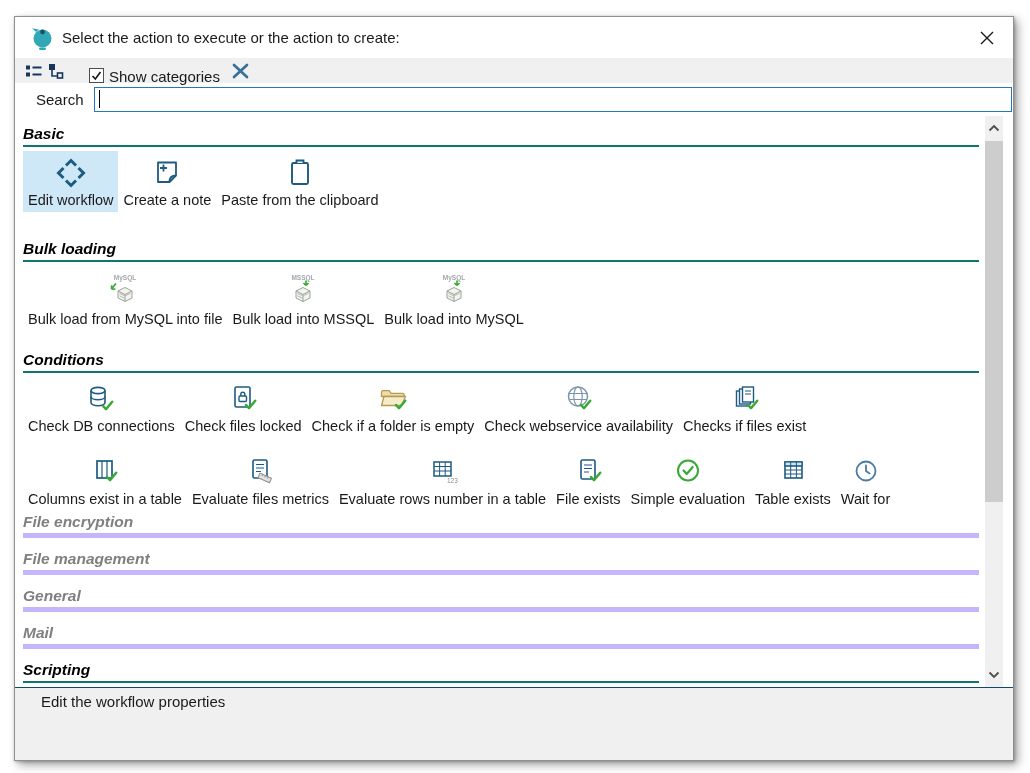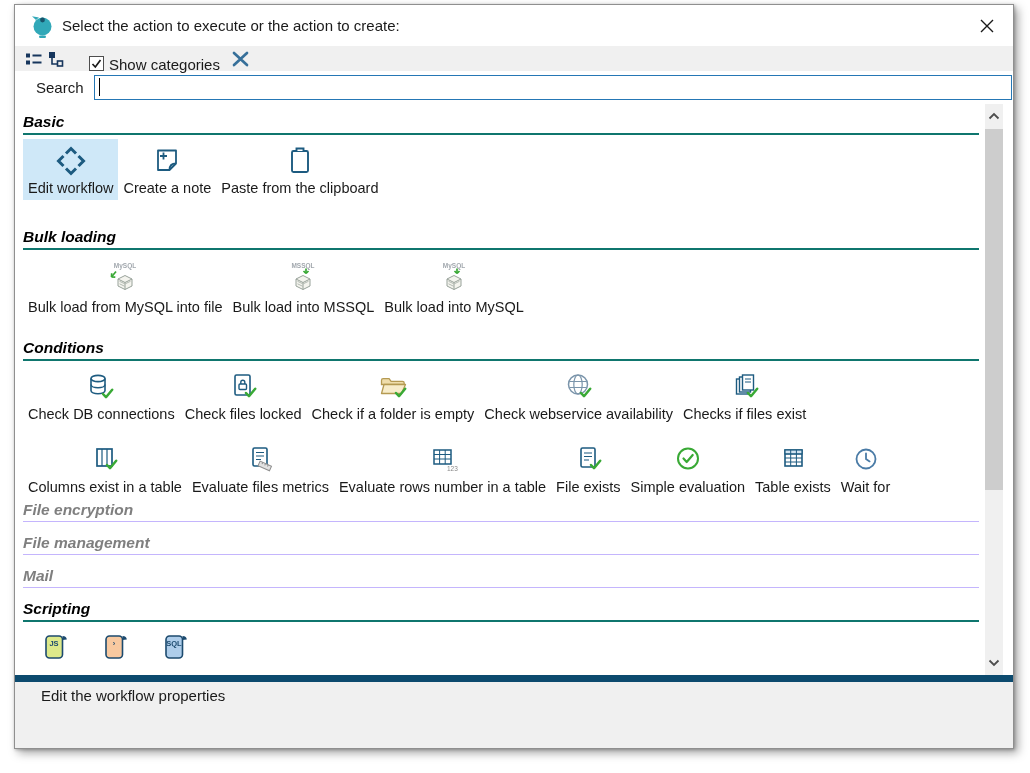--- a/index.html
+++ b/index.html
@@ -1,19 +1,19 @@
 <!DOCTYPE html>
 <html><head>
 <meta charset="utf-8">
 <style>
   * { margin:0; padding:0; box-sizing:border-box; }
   html,body { width:1030px; height:773px; background:#ffffff; font-family:"Liberation Sans", sans-serif; overflow:hidden; }
 
   .window {
-    position:absolute; left:14px; top:4px; width:1000px; height:745px;
+    position:absolute; left:14px; top:16px; width:1000px; height:745px;
     background:#ffffff; border:1px solid #8f8f8f;
     box-shadow:4px 4px 9px rgba(0,0,0,0.35), 1px 1px 3px rgba(0,0,0,0.25);
   }
 
   
   .titlebar { position:relative; height:41px; background:#ffffff; display:flex; align-items:center; padding-left:15px; }
   .titlebar .logo { width:24px; height:26px; margin-right:8px; display:flex; align-items:center; }
   .title-text { font-size:15px; color:#1a1a1a; }
   .close-btn { position:absolute; right:16px; top:11px; width:20px; height:20px; display:flex; align-items:center; justify-content:center; cursor:default; }
 
@@ -35,21 +35,21 @@
   }
   .caret { position:absolute; left:5px; top:3px; width:1px; height:18px; background:#000; }
 
   
   .content { position:absolute; left:0; top:99px; right:28px; bottom:73px; overflow:hidden; padding:9px 0 0 8px; background:#fff; }
 
   .cat-header {
     font-size:15.5px; font-weight:bold; font-style:italic; color:#000;
     padding-bottom:2px; border-bottom:2px solid #0f766e; margin:0 6px 4px 0; line-height:18px;
   }
-  .cat-header.collapsed { color:#7f7f7f; border-bottom:1px solid #c4b5fd; margin-bottom:12px; }
+  .cat-header.collapsed { color:#7f7f7f; border-bottom:5px solid #c4b5fd; margin-bottom:12px; }
 
   .item-row { display:flex; flex-wrap:nowrap; align-items:flex-end; }
   .item {
     display:flex; flex-direction:column; align-items:center;
     padding:6px 5px 4px 5px; cursor:default;
   }
   .item.selected { background:#cfe8f8; }
   .item-icon { display:flex; align-items:flex-end; justify-content:center; }
   .item-label { font-size:14.5px; color:#1a1a1a; margin-top:3px; white-space:nowrap; }
 
@@ -61,21 +61,21 @@
   .row-scripting-0 .item { padding:0; margin-right:34px; }
   .row-scripting-0 .item:first-child { margin-left:20px; }
 
   
   .scrollbar { position:absolute; top:99px; right:10px; width:18px; bottom:73px; background:#f0f0f0; }
   .sb-btn { position:absolute; left:0; width:18px; height:24px; background:#f0f0f0; display:flex; align-items:center; justify-content:center; }
   .sb-up { top:0; } .sb-down { bottom:0; }
   .sb-thumb { position:absolute; left:0; top:25px; width:18px; height:361px; background:#cdcdcd; }
 
   
-  .statusbar { position:absolute; left:0; right:0; bottom:0; height:73px; background:#f0f0f0; border-top:7px solid #0c4a6e; }
+  .statusbar { position:absolute; left:0; right:0; bottom:0; height:73px; background:#f0f0f0; border-top:1px solid #0c4a6e; }
   .status-text { font-size:15px; color:#1a1a1a; padding:5px 0 0 26px; }
 </style>
 </head>
 <body>
 
 <div class="window">
 
   <div class="titlebar">
     <span class="logo">
       <svg width="24" height="26" viewBox="0 0 24 26">
@@ -341,20 +341,21 @@
             <svg width="32" height="32" viewBox="0 0 32 32">
               <circle cx="16" cy="15" r="9.5" fill="none" stroke="#4a7ba6" stroke-width="1.8"></circle>
      <path d="M16 9.5 V15 l3.6 2.4" fill="none" stroke="#4a7ba6" stroke-width="1.8" stroke-linecap="round"></path>
             </svg>
           </span>
           <span class="item-label">Wait for</span>
         </div>
       </div>
       <div class="cat-header collapsed">File encryption</div>
       <div class="cat-header collapsed">File management</div>
+      <div class="cat-header collapsed">General</div>
       <div class="cat-header collapsed">Mail</div>
       <div class="cat-header">Scripting</div>
       <div class="item-row row-scripting-0">
         <div class="item">
           <span class="item-icon">
             <svg width="26" height="28" viewBox="0 0 26 28">
               <rect x="3" y="4" width="16.5" height="22" rx="3.5" fill="#dde98a" stroke="#1c4a6e" stroke-width="1.6"></rect>
               <path d="M19.5 4 c2.8 0 4.3 1.5 4.3 3.6 l-4.3 0.3 z" fill="#1c4a6e"></path>
               <text x="11" y="13.5" text-anchor="middle" font-weight="bold" font-size="7.5" fill="#1c4a6e" font-family="sans-serif">JS</text>
             </svg>

